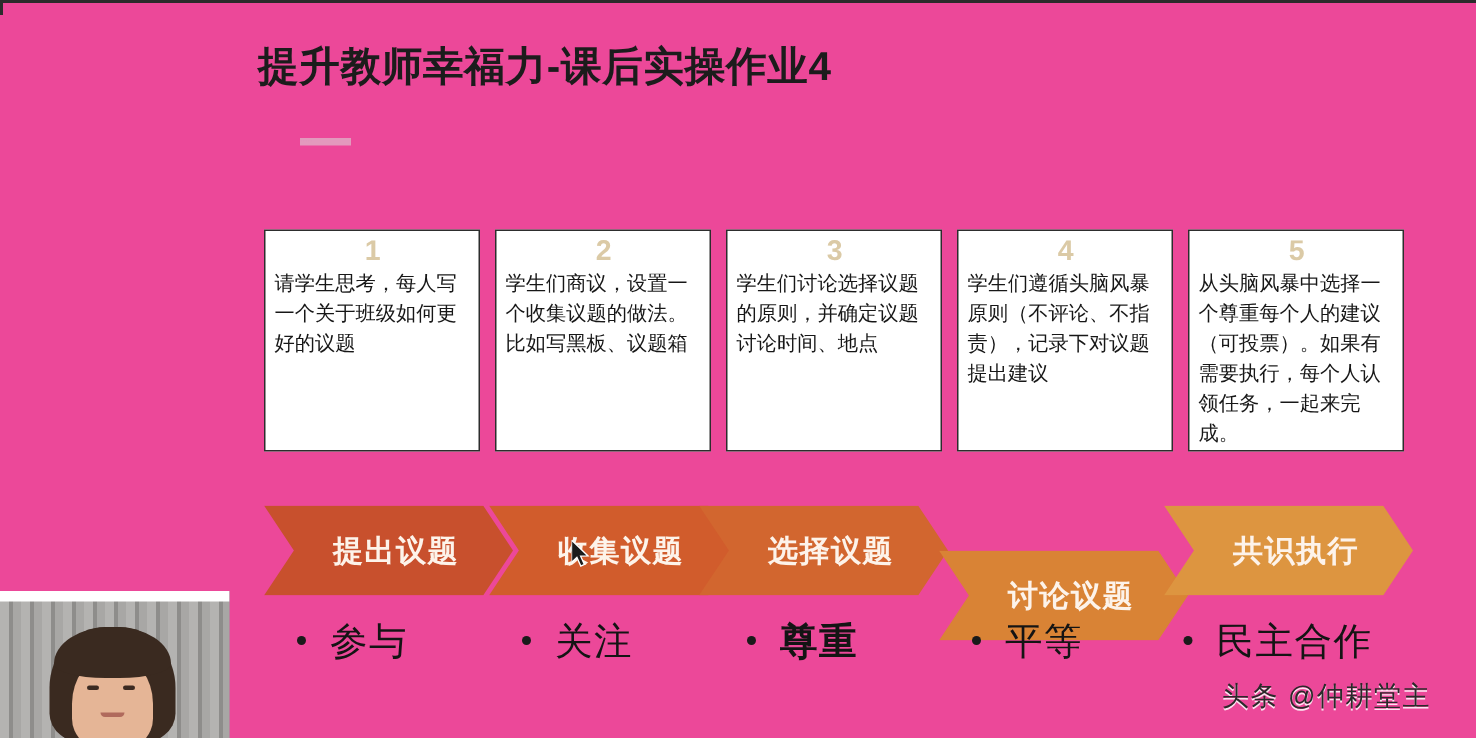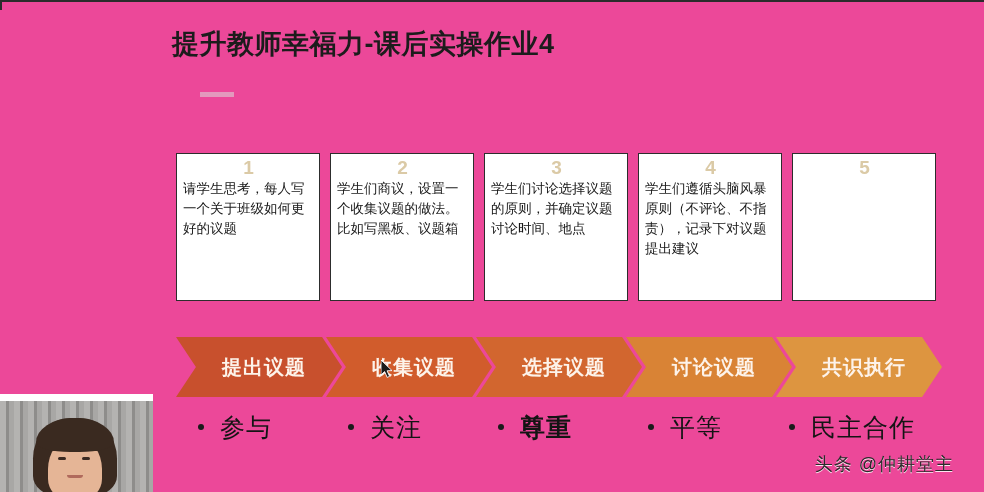--- a/index.html
+++ b/index.html
@@ -269,34 +269,35 @@
     <div class="step-box">
       <span class="step-num">3</span>
       <span class="step-text">学生们讨论选择议题的原则，并确定议题讨论时间、地点</span>
     </div>
     <div class="step-box">
       <span class="step-num">4</span>
       <span class="step-text">学生们遵循头脑风暴原则（不评论、不指责），记录下对议题提出建议</span>
     </div>
     <div class="step-box">
       <span class="step-num">5</span>
+      <span class="step-text">从头脑风暴中选择一个尊重每个人的建议（可投票）。如果有需要执行，每个人认领任务，一起来完成。</span>
     </div>
   </div>
 
   <div class="chevrons">
     <div class="chev" style="left: 0px; background-color: rgb(200, 80, 45);">
       <span class="chev-label">提出议题</span>
     </div>
     <div class="chev" style="left: 150px; background-color: rgb(209, 92, 44);">
       <span class="chev-label">收集议题</span>
     </div>
-    <div class="chev" style="left: 300px; background-color: rgb(210, 102, 47);">
+    <div class="chev" style="left: 290px; background-color: rgb(210, 102, 47);">
       <span class="chev-label">选择议题</span>
     </div>
-    <div class="chev" style="left: 450px; background-color: rgb(217, 131, 53);">
+    <div class="chev" style="left: 450px; background-color: rgb(217, 131, 53); margin-top: 30px;">
       <span class="chev-label">讨论议题</span>
     </div>
     <div class="chev" style="left: 600px; background-color: rgb(221, 149, 64);">
       <span class="chev-label">共识执行</span>
     </div>
   </div>
 
   <div class="bullets">
     <div class="bullet" style="left:22px;">
       <span class="bullet-dot"></span>

